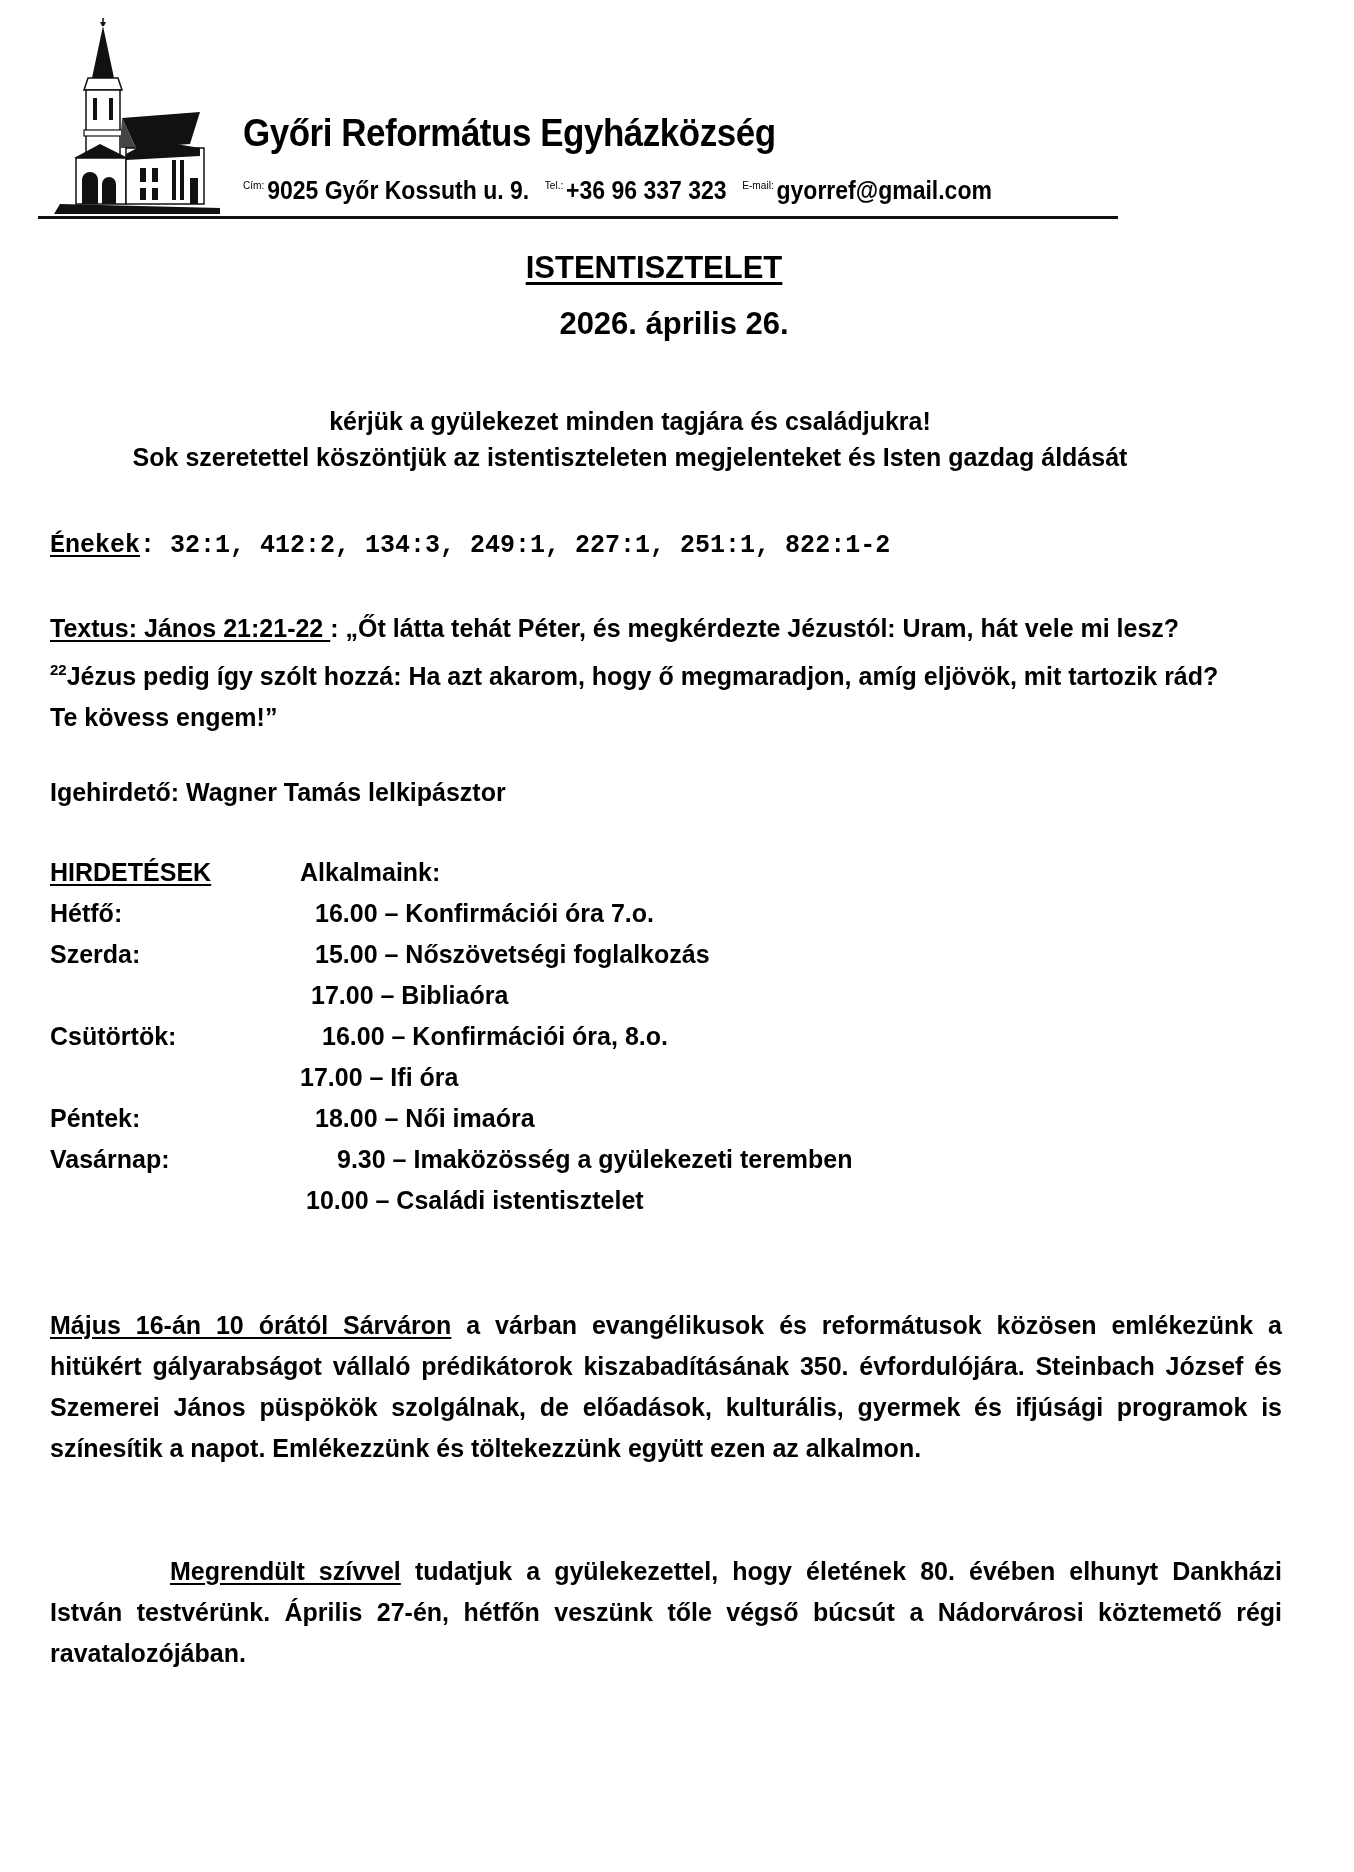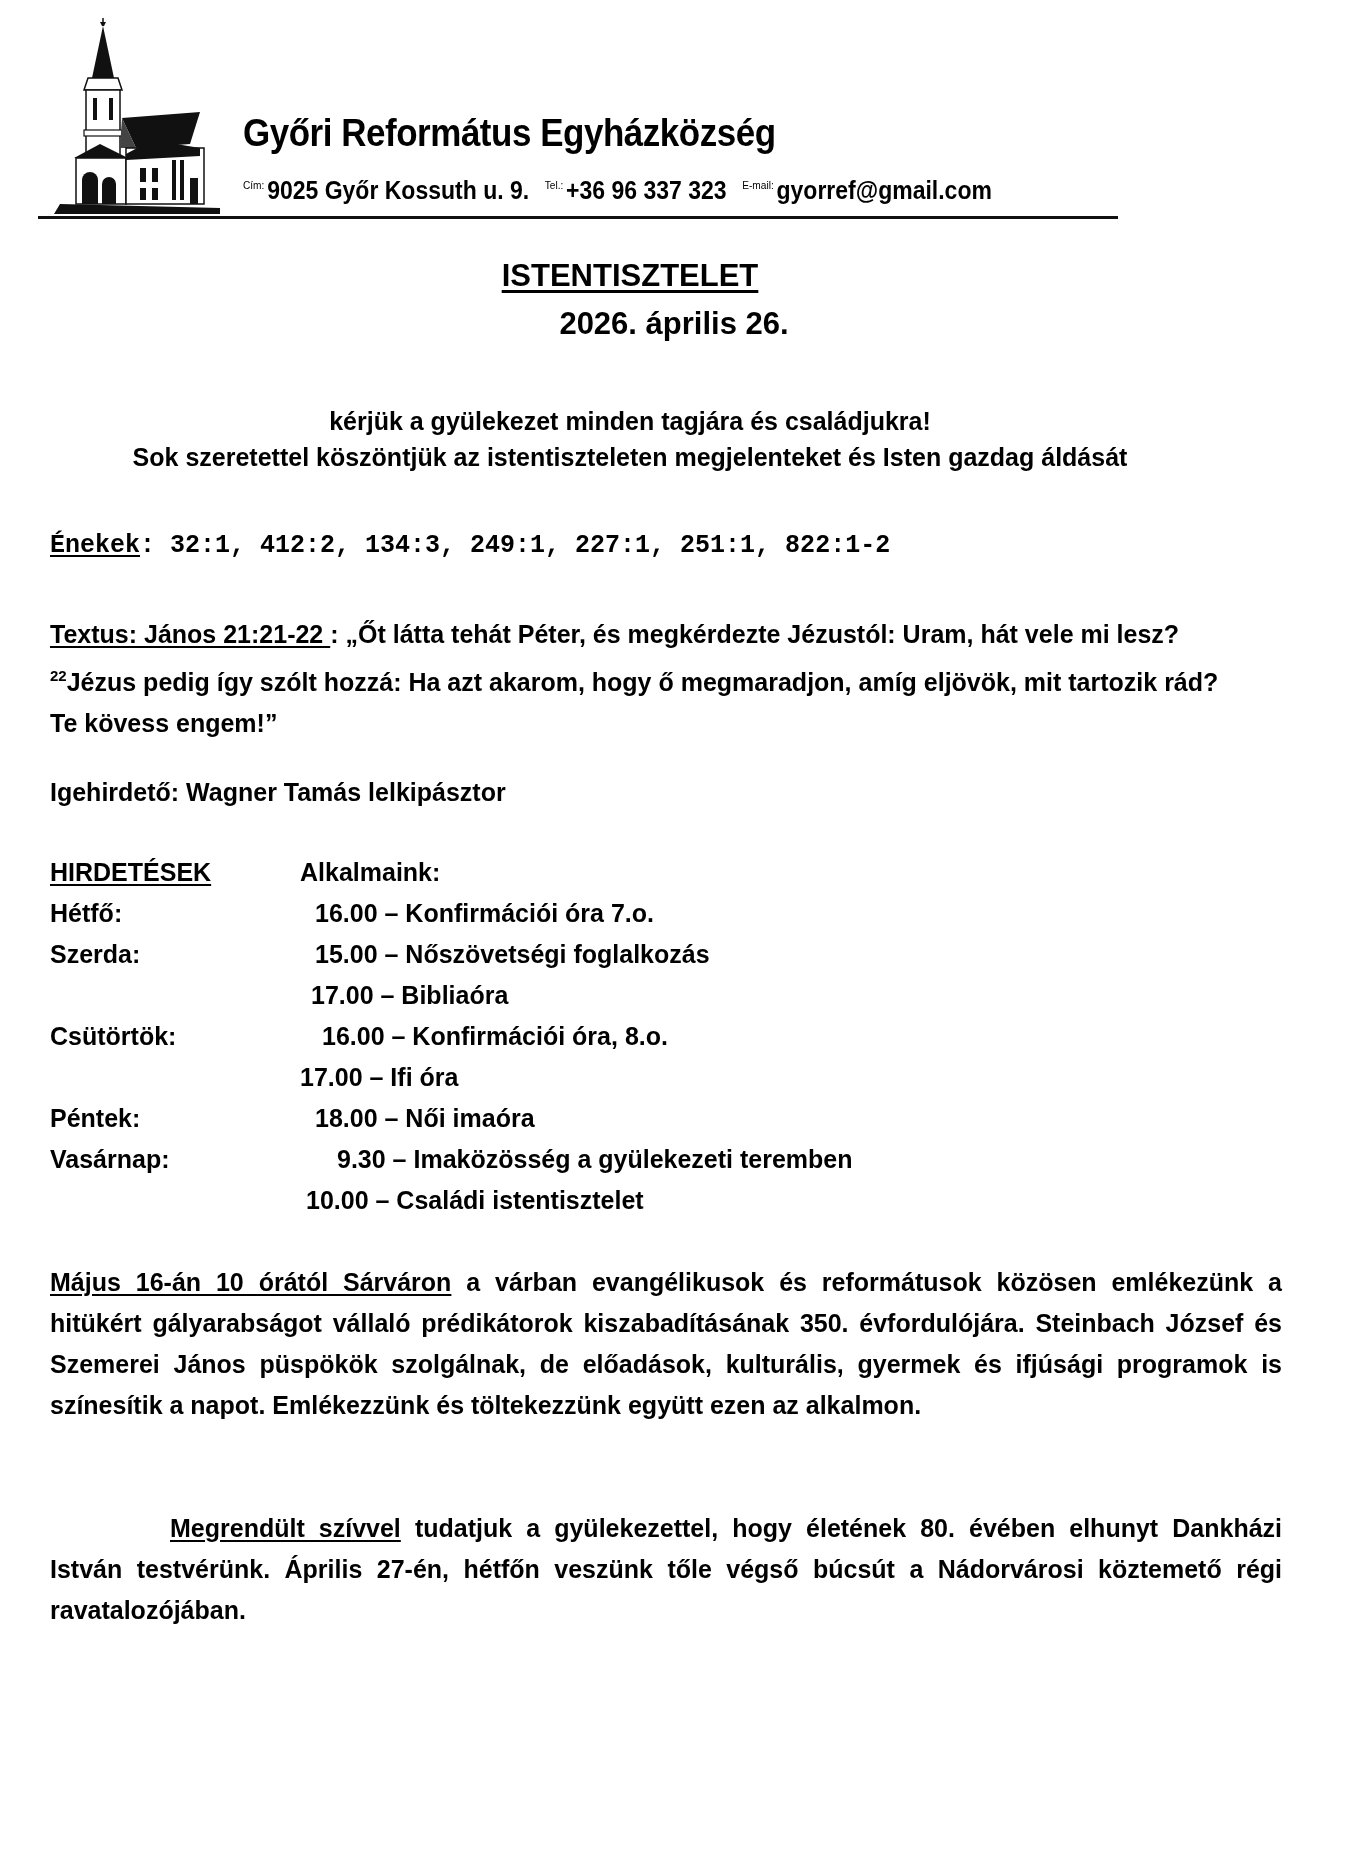--- a/index.html
+++ b/index.html
@@ -12,42 +12,42 @@
   .org-name { position:absolute; left:243px; top:112px; font-size:38px; font-weight:bold;
               letter-spacing:-0.5px; transform:scaleX(0.92); transform-origin:left top; }
   .contact { position:absolute; left:243px; top:176px; font-size:25px; font-weight:bold;
              white-space:nowrap; transform:scaleX(0.92); transform-origin:left top; }
   .contact .lbl { font-size:11px; font-weight:normal; vertical-align:10px; margin-right:3px; }
   .contact .val { margin-right:10px; }
   .header-rule { position:absolute; left:38px; top:216px; width:1080px; height:3px; background:#111; }
 
   
   .title { position:absolute; left:0; width:1260px; text-align:center; font-weight:bold; font-size:31px; }
-  .title.t1 { top:258px; }
+  .title.t1 { top:250px;padding-left:24px; }
   .title.t1 span { text-decoration:underline; text-underline-offset:4px; }
   .title.t2 { top:306px;margin-left:44px; }
 
   .greeting { position:absolute; left:40px; width:1180px; top:403px; text-align:center;
               font-weight:bold; font-size:25px; line-height:36px; }
 
   .txt { position:absolute; left:50px; font-weight:bold; font-size:25px; line-height:41px; }
   .u { text-decoration:underline; text-underline-offset:3px; }
   .hymns { top:525px;font-family:Liberation Mono, monospace; }
-  .textus { top:608px; width:1200px;margin-top:6px; }
+  .textus { top:608px; width:1200px; }
   .textus sup { font-size:15px; vertical-align:10px; }
   .preacher { top:772px; }
 
   
   .sched { position:absolute; left:50px; top:852px; font-weight:bold; font-size:25px; }
   .row { position:relative; height:41px; line-height:41px; white-space:nowrap; }
   .row .day { position:absolute; left:0; }
   .row .ev  { position:absolute;margin-left:24px; }
 
   .para { position:absolute; left:50px; width:1232px; font-weight:bold; font-size:25px;
-          line-height:41px; text-align:justify; }
+          line-height:41px; text-align:justify;margin-top:43px; }
   .p1 { top:1262px; }
   .p2 { top:1508px; text-indent:120px; }
   .p3 { top:1631px; text-indent:126px; }
   .p4 { top:1754px; left:172px; width:1100px; }
 </style>
 </head>
 <body>
 
 <div class="page">
 

